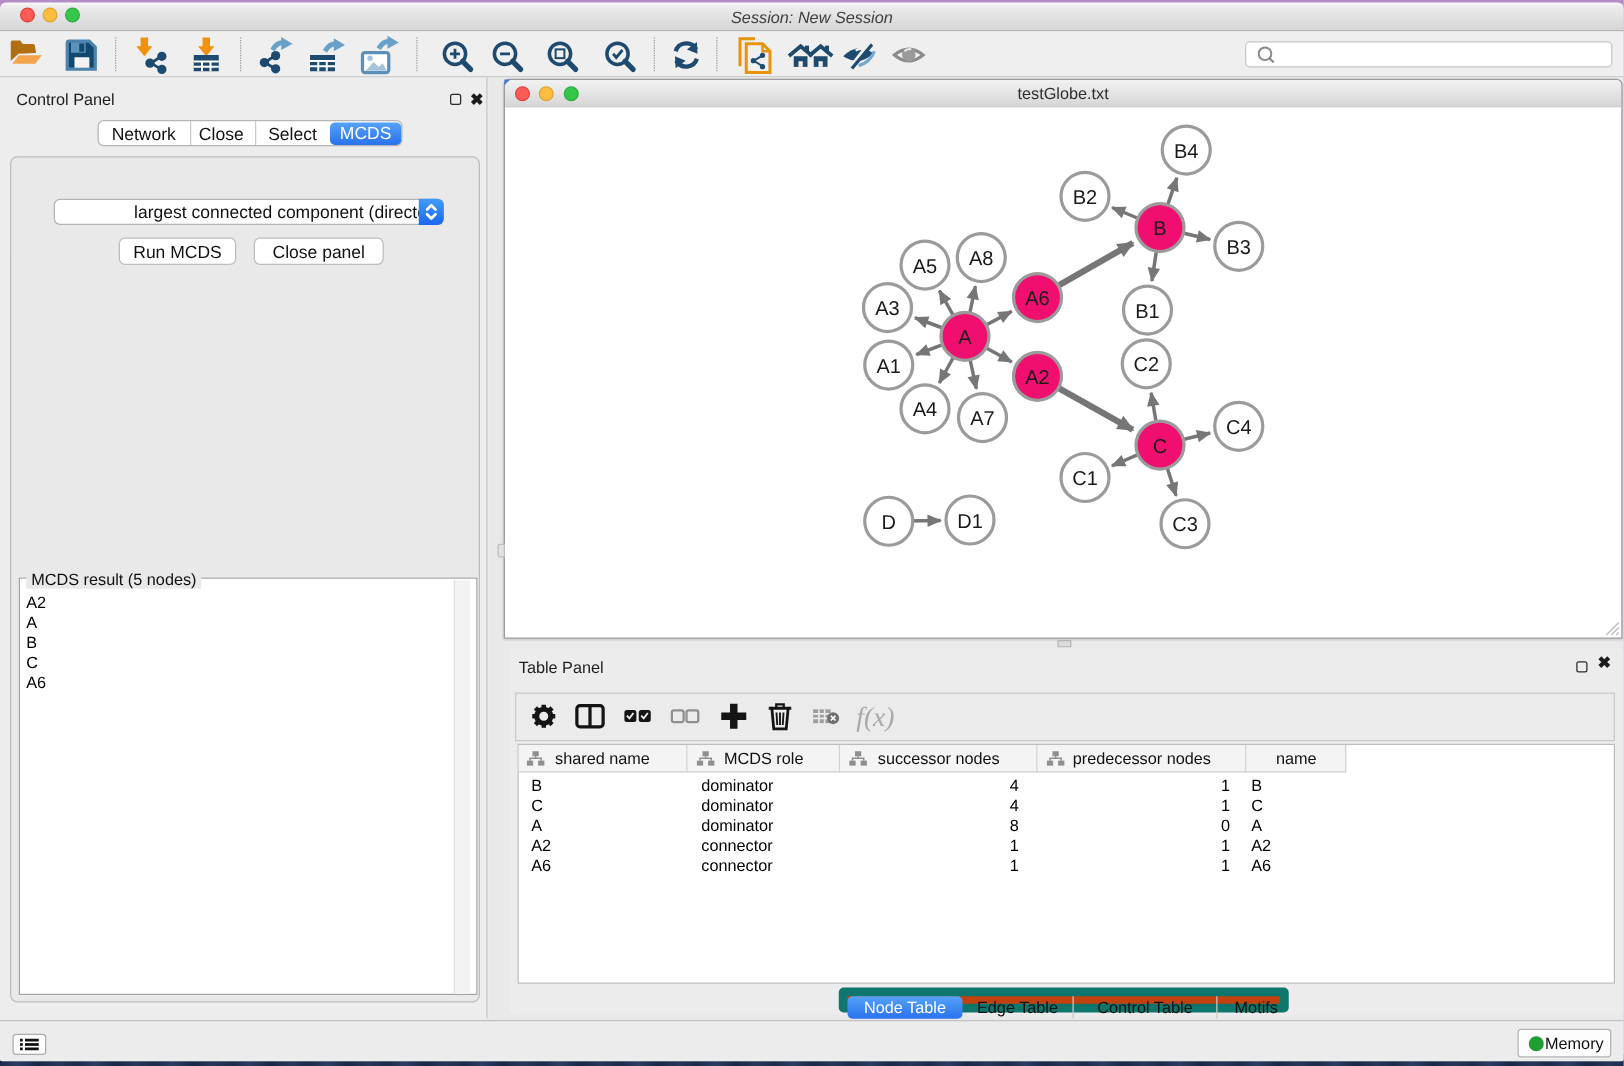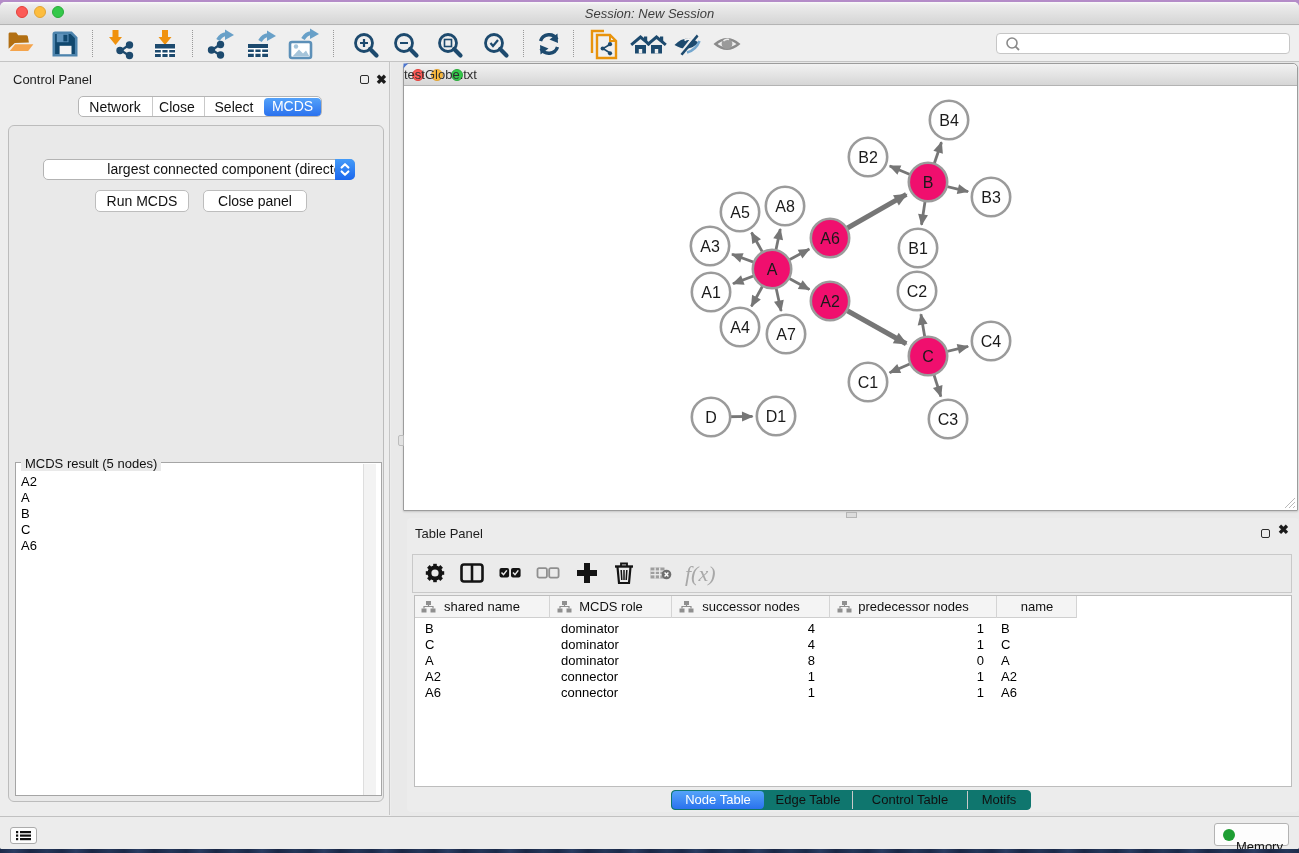--- a/index.html
+++ b/index.html
@@ -40,34 +40,34 @@
 #mcdslist { left:12px; top:348px; font-size:13px; color:#000; line-height:16px; }
 #grptrack { right:5px; top:1px; width:13px; height:331px; background:#f3f3f3; border-left:1px solid #dedede; }
 
 #mdi { left:391px; top:60px; width:908px; height:754px; background:#e9e9e9; }
 
 #netwin { left:12px; top:1px; width:895px; height:448px; background:#fff; border:1px solid #9c9c9c; border-radius:5px 5px 1px 1px; box-shadow:0 1px 2px rgba(0,0,0,.15); }
 #nettitle { left:0; top:0; width:100%; height:22px; background:linear-gradient(#f2f2f2,#d6d6d6); border-bottom:1px solid #b3b3b3; border-radius:5px 5px 0 0; }
 #nettitle .t1 { left:8px; top:5px; background:#fc5b57; border:1px solid #e2403b; }
 #nettitle .t2 { left:27px; top:5px; background:#fdbd3e; border:1px solid #e0a336; }
 #nettitle .t3 { left:47px; top:5px; background:#34c84a; border:1px solid #2bab3c; }
-#nettitle .ttl { width:100%; text-align:left; top:3px; font-size:13px; color:#2e2e2e; }
+#nettitle .ttl { width:100%; text-align:center; top:3px; font-size:13px; color:#2e2e2e; }
 #graph text { font-size:16px; fill:#1a1a1a; text-anchor:middle; font-family:"Liberation Sans",sans-serif; }
 #graph line { stroke:#767676; }
 #graph circle { stroke:#9b9b9b; stroke-width:2.6; }
 
 #tpanel { left:16px; top:456px; width:892px; height:294px; background:#ececec; border-radius:4px; }
 #tpanel .hdr { left:8px; top:8px; font-size:13px; color:#1d1d1d; }
 #ttoolbar { left:5px; top:36px; width:880px; height:39px; background:#ebebeb; border:1px solid #c9c9c9; }
 #ttable { left:7px; top:77px; width:878px; height:192px; background:#fff; border:1px solid #bdbdbd; }
 #thead { left:0; top:0; width:662px; height:22px; background:#f4f4f4; border-bottom:1px solid #cfcfcf; }
 #thead .cell { position:absolute; top:0; height:22px; border-right:1px solid #d4d4d4; }
 #thead .cl { position:absolute; width:100%; text-align:center; top:3px; font-size:13px; color:#111; }
 .trow { position:absolute; font-size:13px; color:#000; }
-#ttabs { left:264px; top:272px; width:360px; height:20px; background:#0f766e; border:1px solid #0f766e; border-radius:4px;text-decoration:underline; }
+#ttabs { left:264px; top:272px; width:360px; height:20px; background:#c2410c; border:7px solid #0f766e; border-radius:4px;text-decoration:underline; }
 
 #statusbar { left:0; top:814px; width:1299px; height:33px; background:#ececec; border-top:1px solid #c1c1c1; }
 #listbtn { left:10px; top:10px; width:27px; height:17px; background:#fdfdfd; border:1px solid #ababab; border-radius:3px; }
 #membtn { left:1214px; top:6px; width:75px; height:23px; background:#fdfdfd; border:1px solid #b3b3b3; border-radius:3px; font-size:13px; color:#111; }
 #membtn .dot { left:8px; top:5px; width:12px; height:12px; border-radius:50%; background:#1e9e33; }
 </style></head>
 <body>
 <div class="abs" id="deskbottom"></div>
 <div class="abs" id="app">
 
@@ -489,17 +489,17 @@
             <rect x="9" y="3" width="11" height="2.2"></rect>
             <rect x="5" y="6.5" width="2.2" height="2.2"></rect>
             <rect x="9" y="6.5" width="11" height="2.2"></rect>
             <rect x="5" y="10" width="2.2" height="2.2"></rect>
             <rect x="9" y="10" width="11" height="2.2"></rect>
           </g>
         </svg>
     </div>
     <div class="abs" id="membtn">
       <div class="abs dot"></div>
-      <span style="position:absolute; left:21px; top:3px;margin-top:12px;">Memory</span>
+      <span style="position:absolute; left:21px; top:3px;">Memory</span>
     </div>
   </div>
 
 </div>
 
 </body></html>

